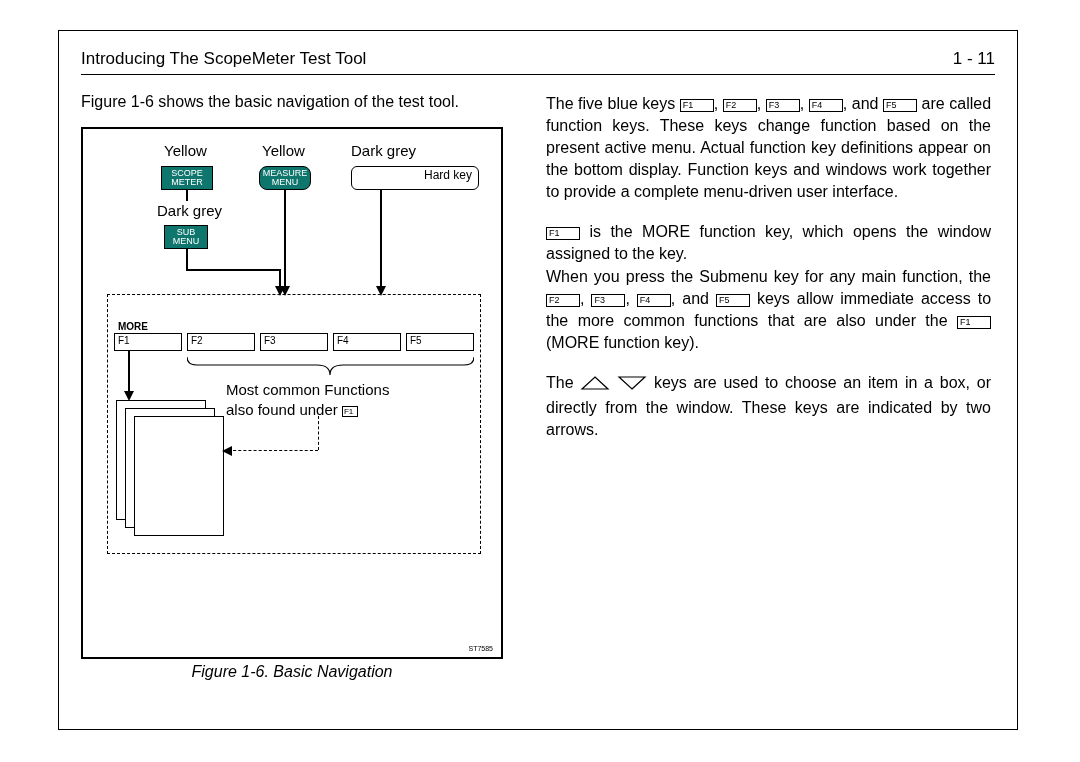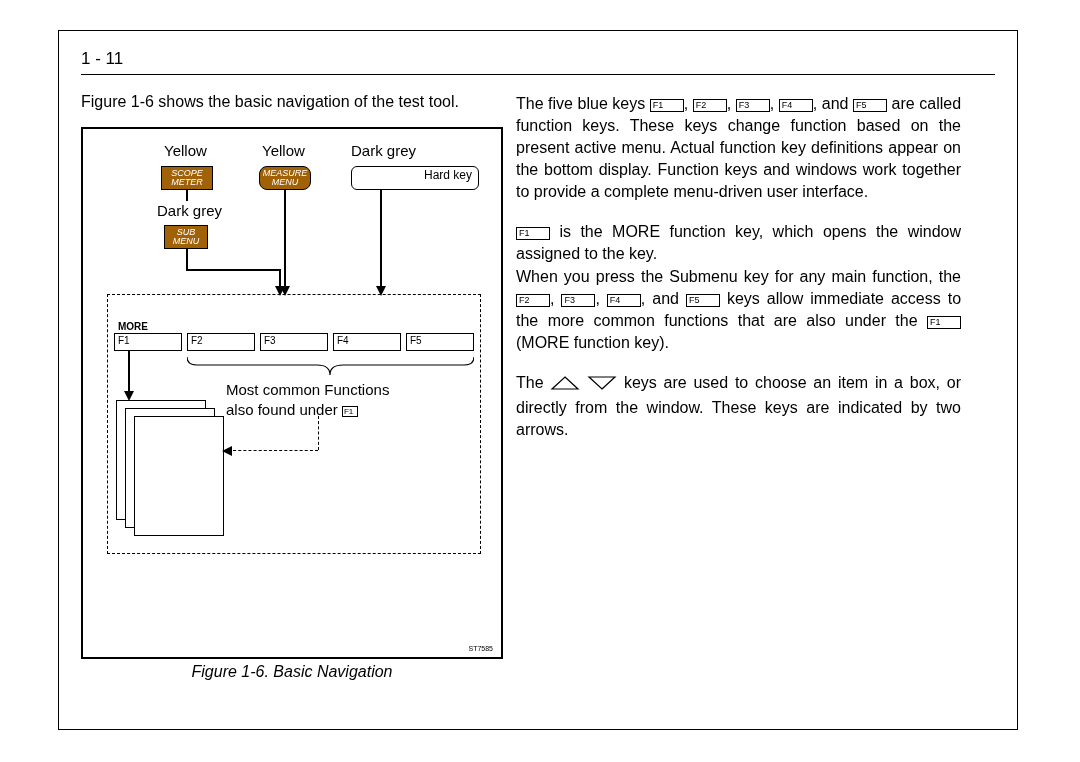--- a/index.html
+++ b/index.html
@@ -25,20 +25,21 @@
   .header {
     display: flex;
     justify-content: space-between;
     font-size: 17px;
     border-bottom: 1px solid #000;
     padding-bottom: 5px;
     margin-bottom: 18px;
   }
   .cols {
     display: flex;
+    gap: 30px;
   }
   .left-col { width: 435px; }
   .right-col { width: 445px; font-size: 16px; line-height: 1.38; text-align: justify; }
   .intro { font-size: 16px; margin-bottom: 16px; }
   .figure-frame {
     border: 2px solid #000;
     width: 422px;
     height: 532px;
     position: relative;
     margin-bottom: 4px;
@@ -52,21 +53,21 @@
   .flabel { position: absolute; font-size: 15px; }
   .small-kbox {
     position: absolute;
     border: 1px solid #000;
     font-size: 9px;
     text-align: center;
     line-height: 1.05;
     padding-top: 2px;
     background: #fff;
   }
-  .black-kbox { background: #a16207; color: #fff; font-style: italic; }
+  .black-kbox { background: #0f766e; color: #fff; }
   .hardkey {
     position: absolute;
     border: 1px solid #000;
     border-radius: 6px;
     font-size: 12px;
     text-align: right;
     padding-right: 6px;
     padding-top: 1px;
   }
   .dash-box {
@@ -115,20 +116,21 @@
     vertical-align: -3px;
   }
   .st { position: absolute; font-size: 7px; right: 8px; bottom: 5px; }
   .para { margin-bottom: 18px; }
 </style>
 </head>
 <body>
 
 <div class="page">
   <div class="header">
+    <span>Introducing The ScopeMeter Test Tool</span>
     <span>1 - 11</span>
   </div>
 
   <div class="cols">
 
     <div class="left-col">
       <div class="intro">Figure 1-6 shows the basic navigation of the test tool.</div>
 
       <div class="figure-frame">
 

